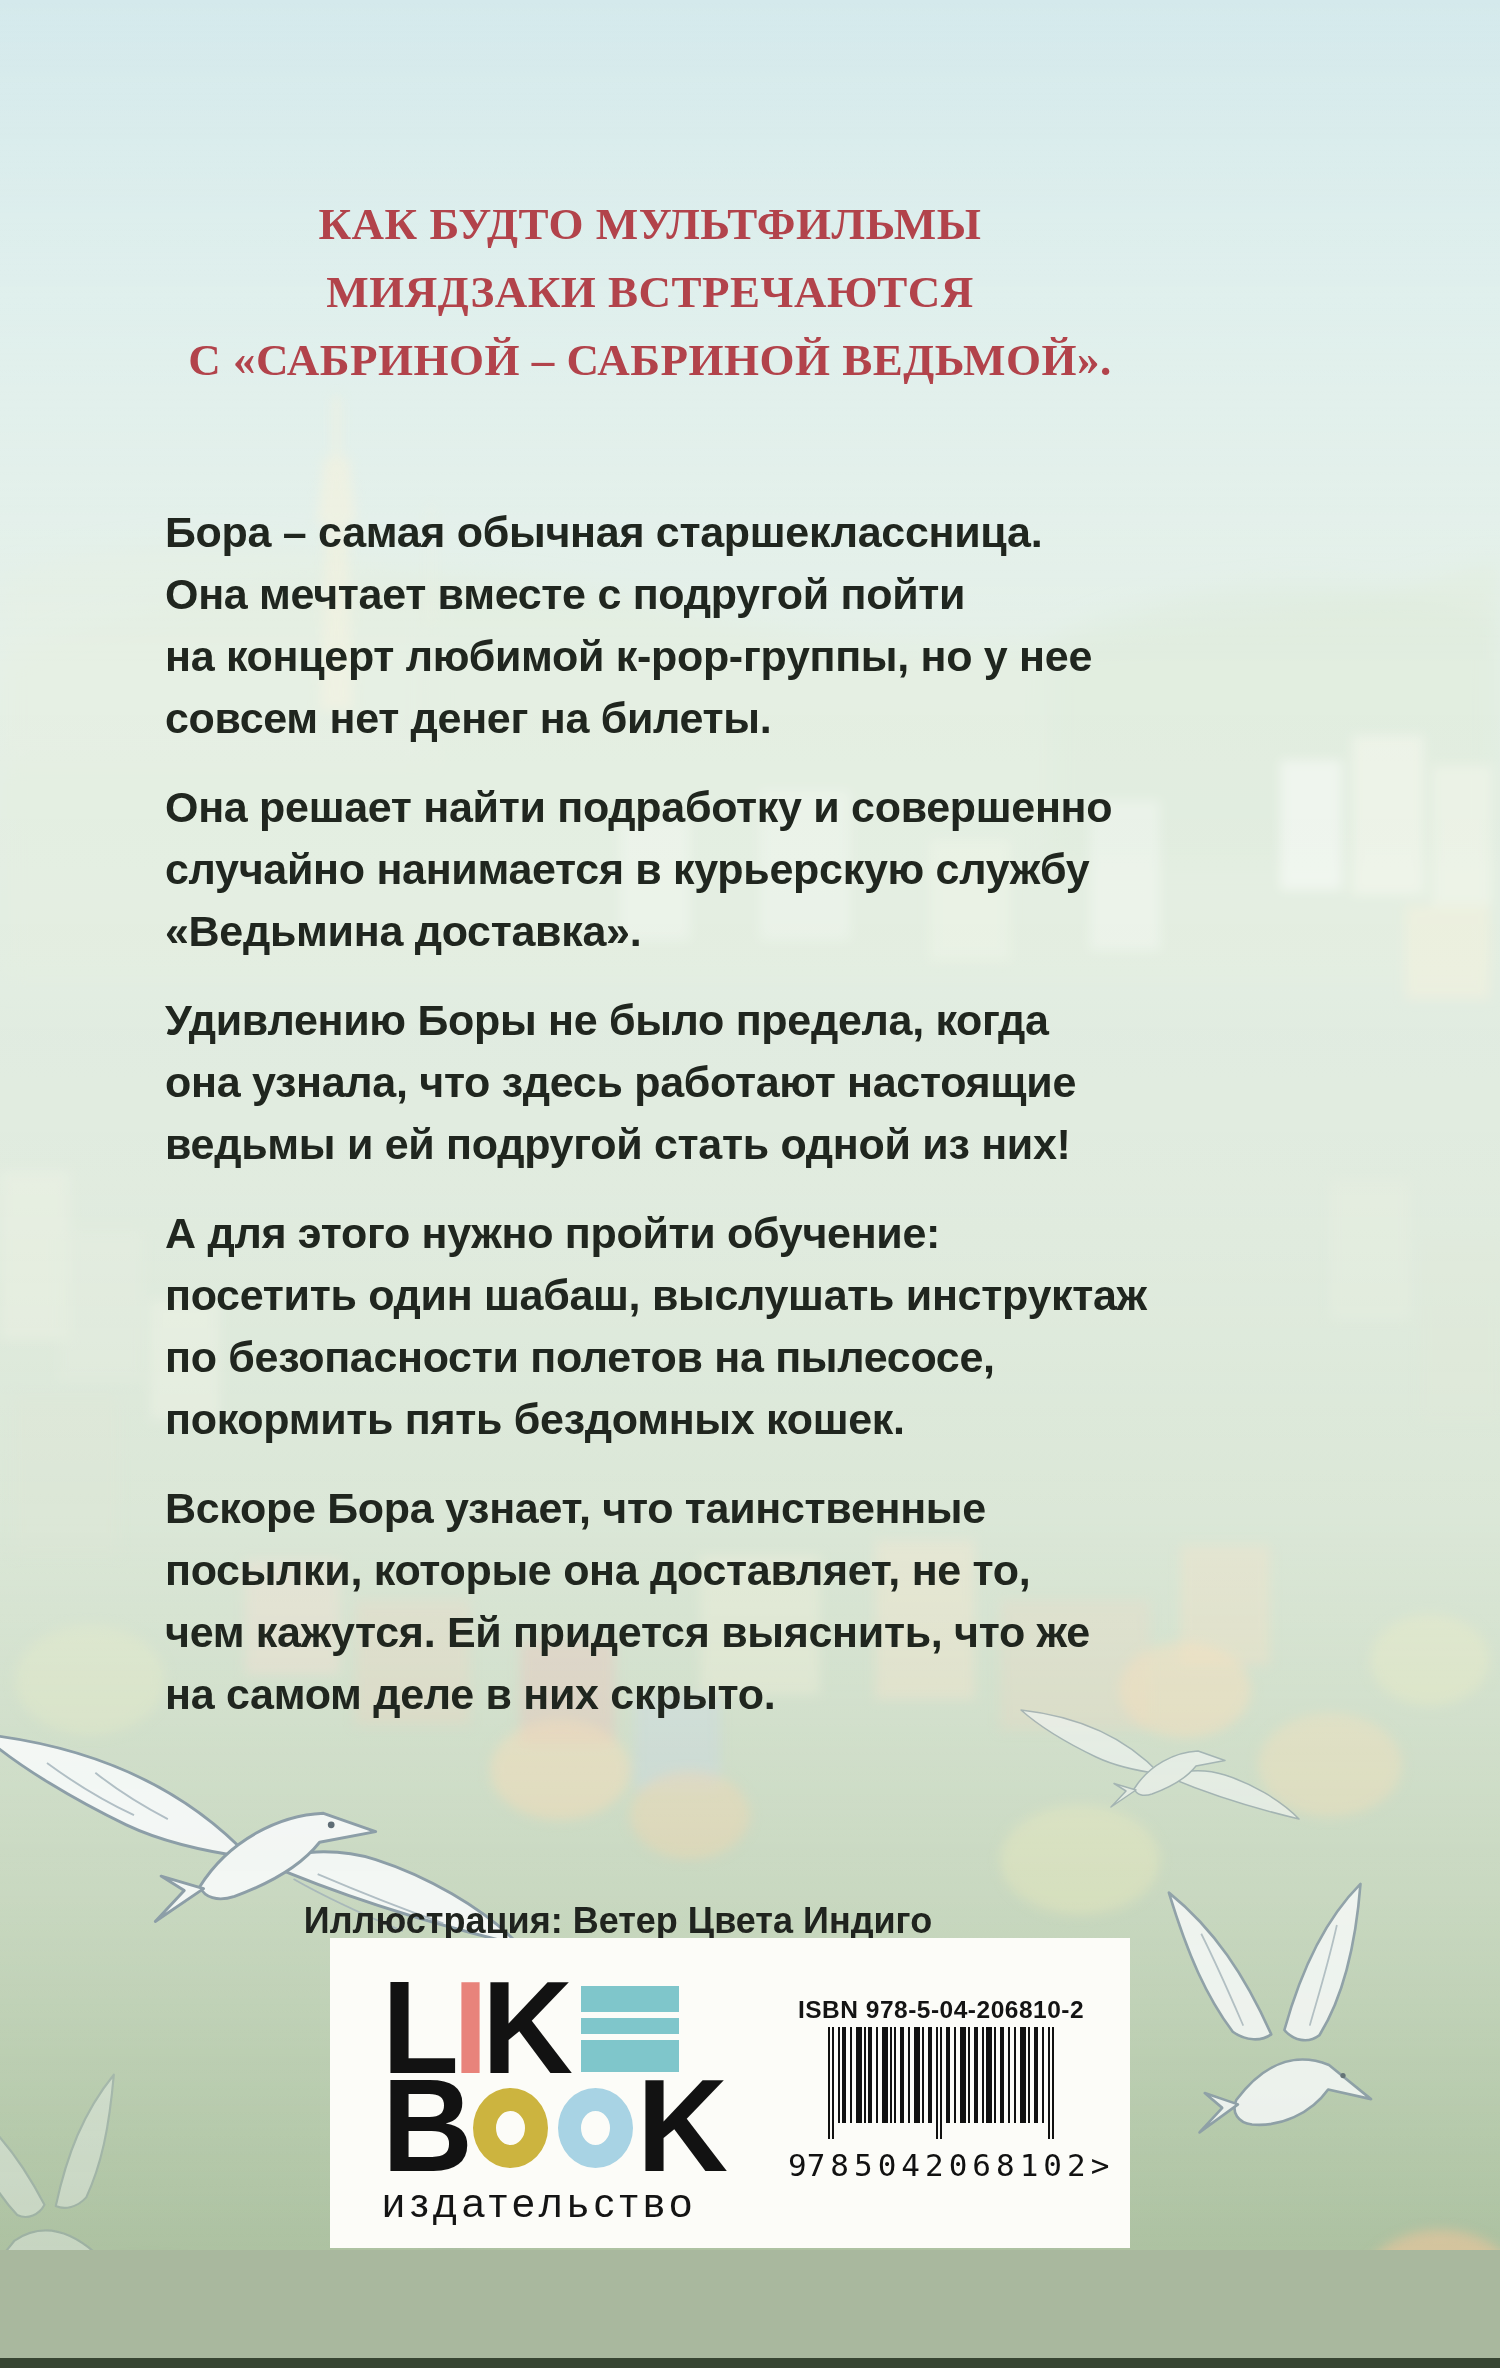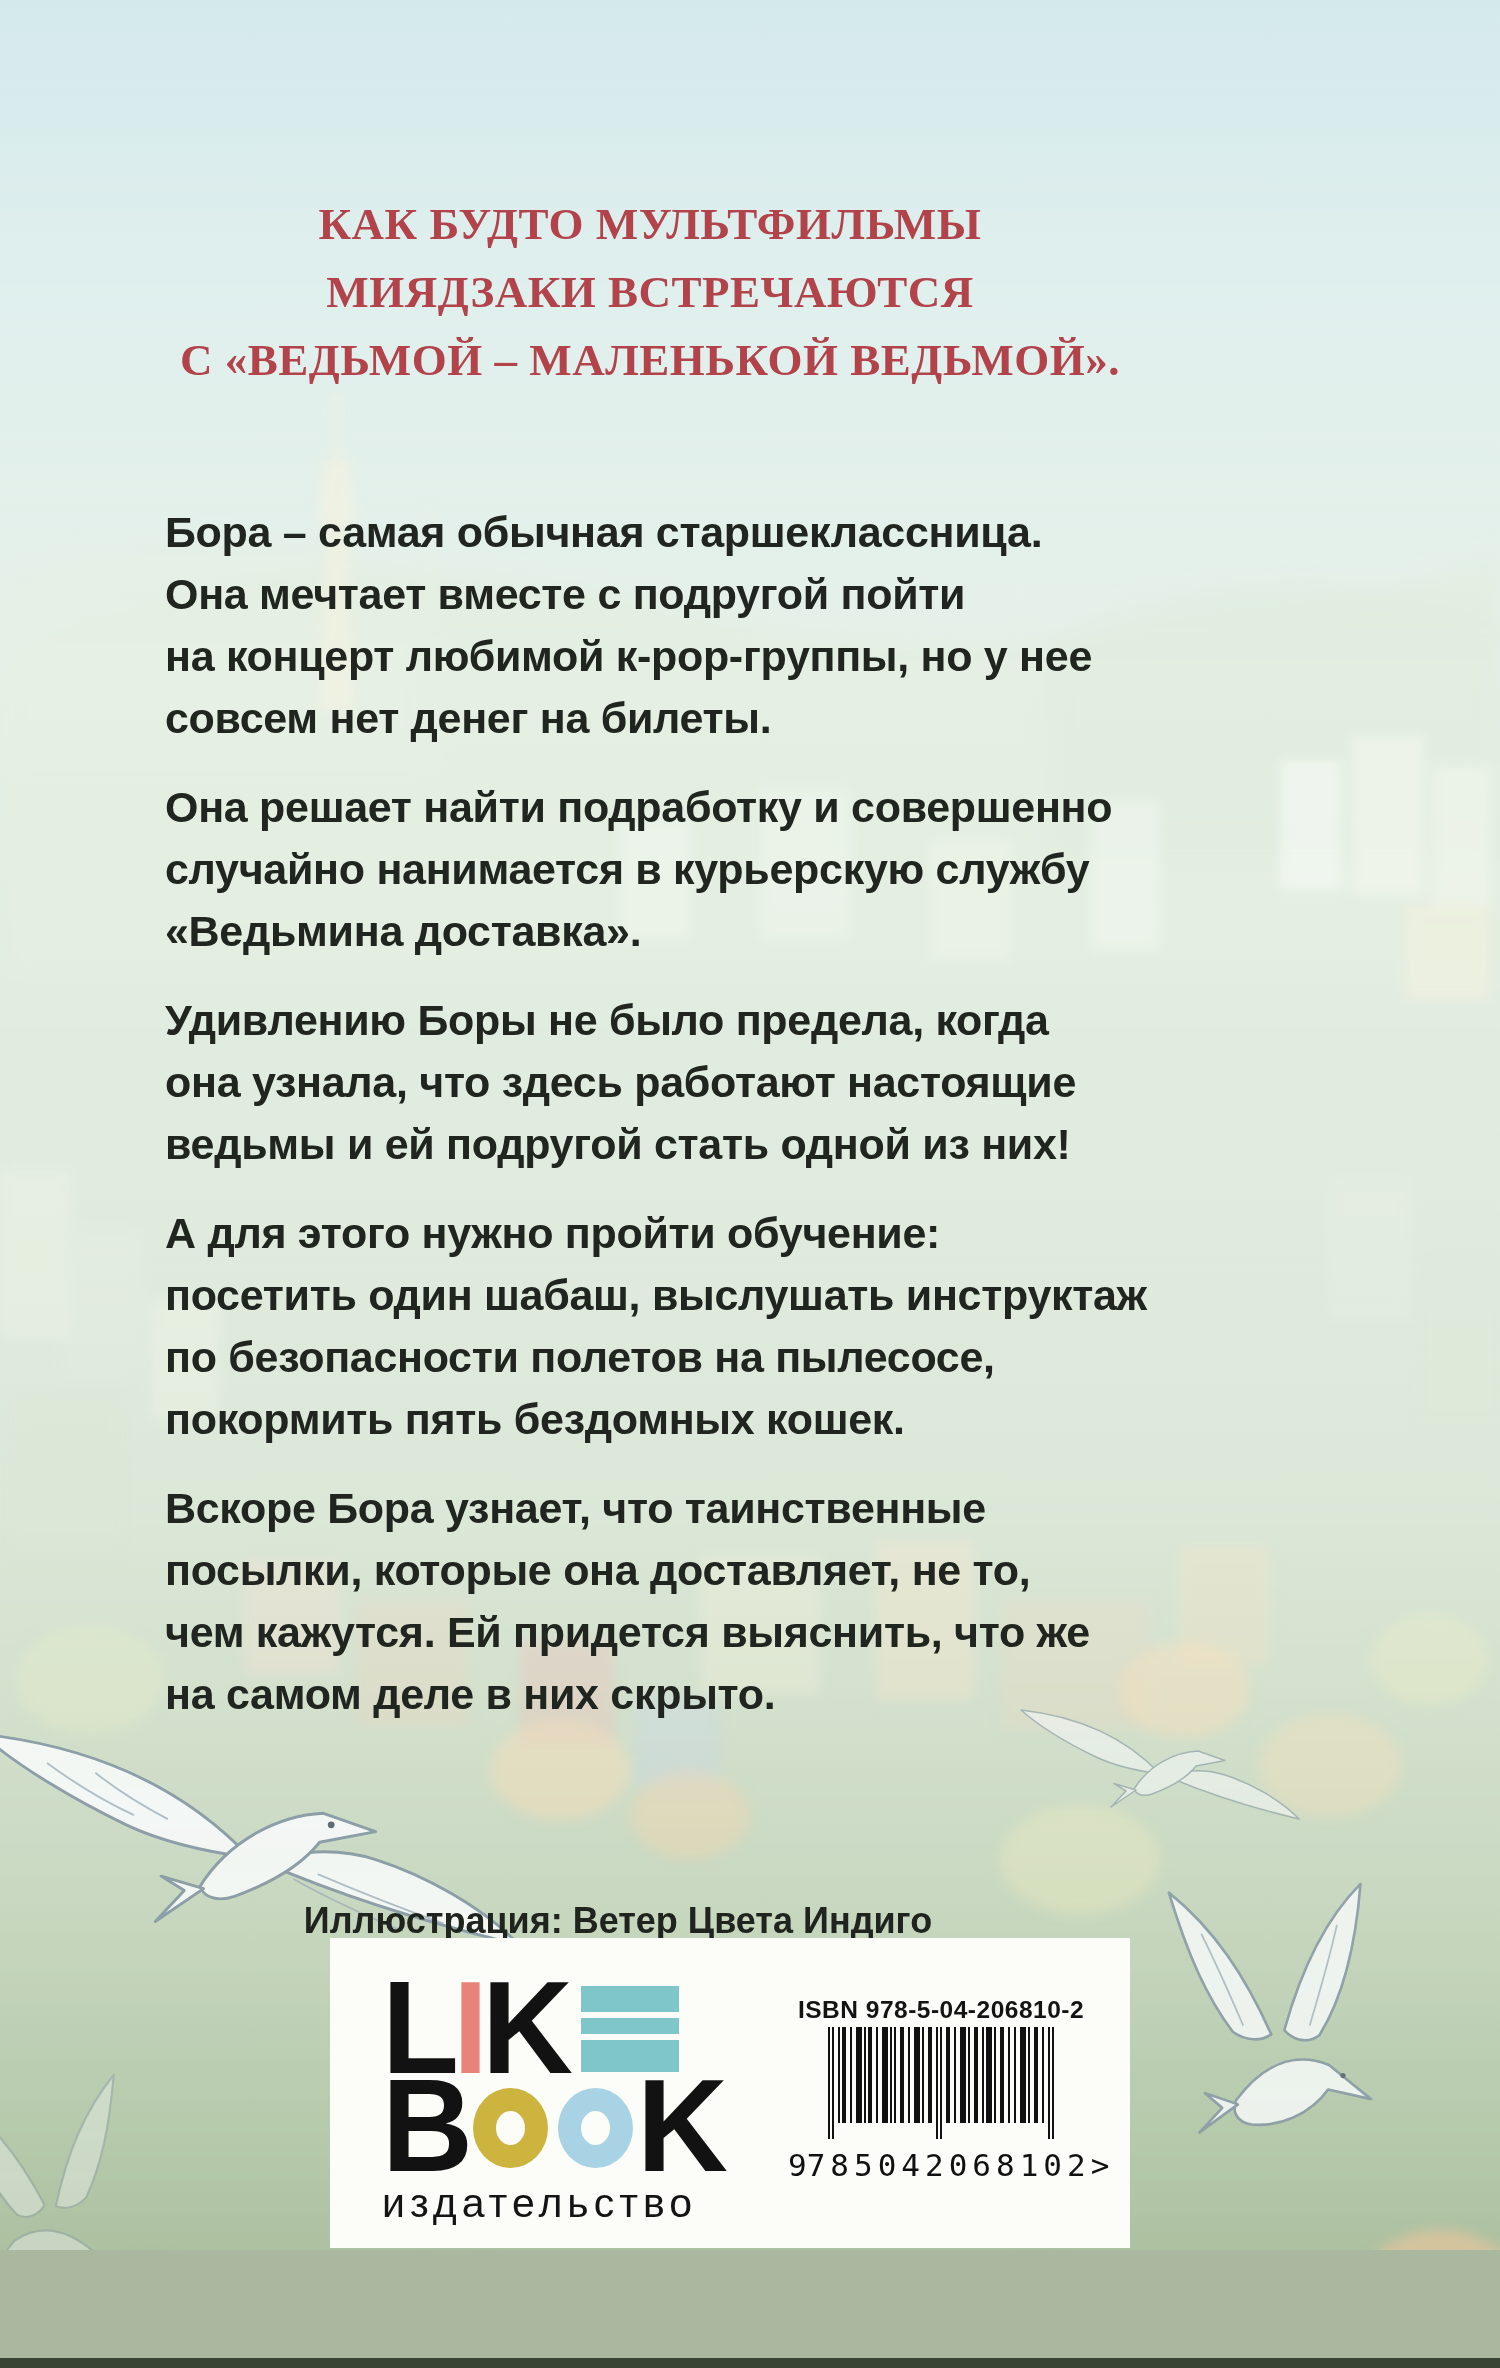--- a/index.html
+++ b/index.html
@@ -227,21 +227,21 @@
     <g stroke="#8799a5" stroke-width="3" fill="#eef3f2" stroke-linejoin="round">
       <path d="M150,205 C120,138 85,85 33,43 C55,115 76,162 106,202 C121,213 139,213 150,205 Z"></path>
       <path d="M165,200 C185,128 212,73 252,33 C246,110 230,166 205,206 C192,216 175,212 165,200 Z"></path>
       <path d="M110,280 C140,240 176,224 216,240 L264,279 L215,268 C195,296 160,311 128,308 C112,306 104,294 110,280 Z"></path>
     </g>
   </svg>
 
   <div class="abs tagline" id="tagline-block" style="color: rgb(178, 67, 75);">
     <div>КАК БУДТО МУЛЬТФИЛЬМЫ</div>
     <div>МИЯДЗАКИ ВСТРЕЧАЮТСЯ</div>
-    <div>С «ВЕДЬМОЙ – МАЛЕНЬКОЙ ВЕДЬМОЙ».</div>
+    <div>С «САБРИНОЙ – САБРИНОЙ ВЕДЬМОЙ».</div>
   </div>
 
   <div class="abs synopsis">
     <div class="para">
       <div>Бора – самая обычная старшеклассница.</div>
       <div>Она мечтает вместе с подругой пойти</div>
       <div>на концерт любимой к-pop-группы, но у нее</div>
       <div>совсем нет денег на билеты.</div>
     </div>
     <div class="para">

